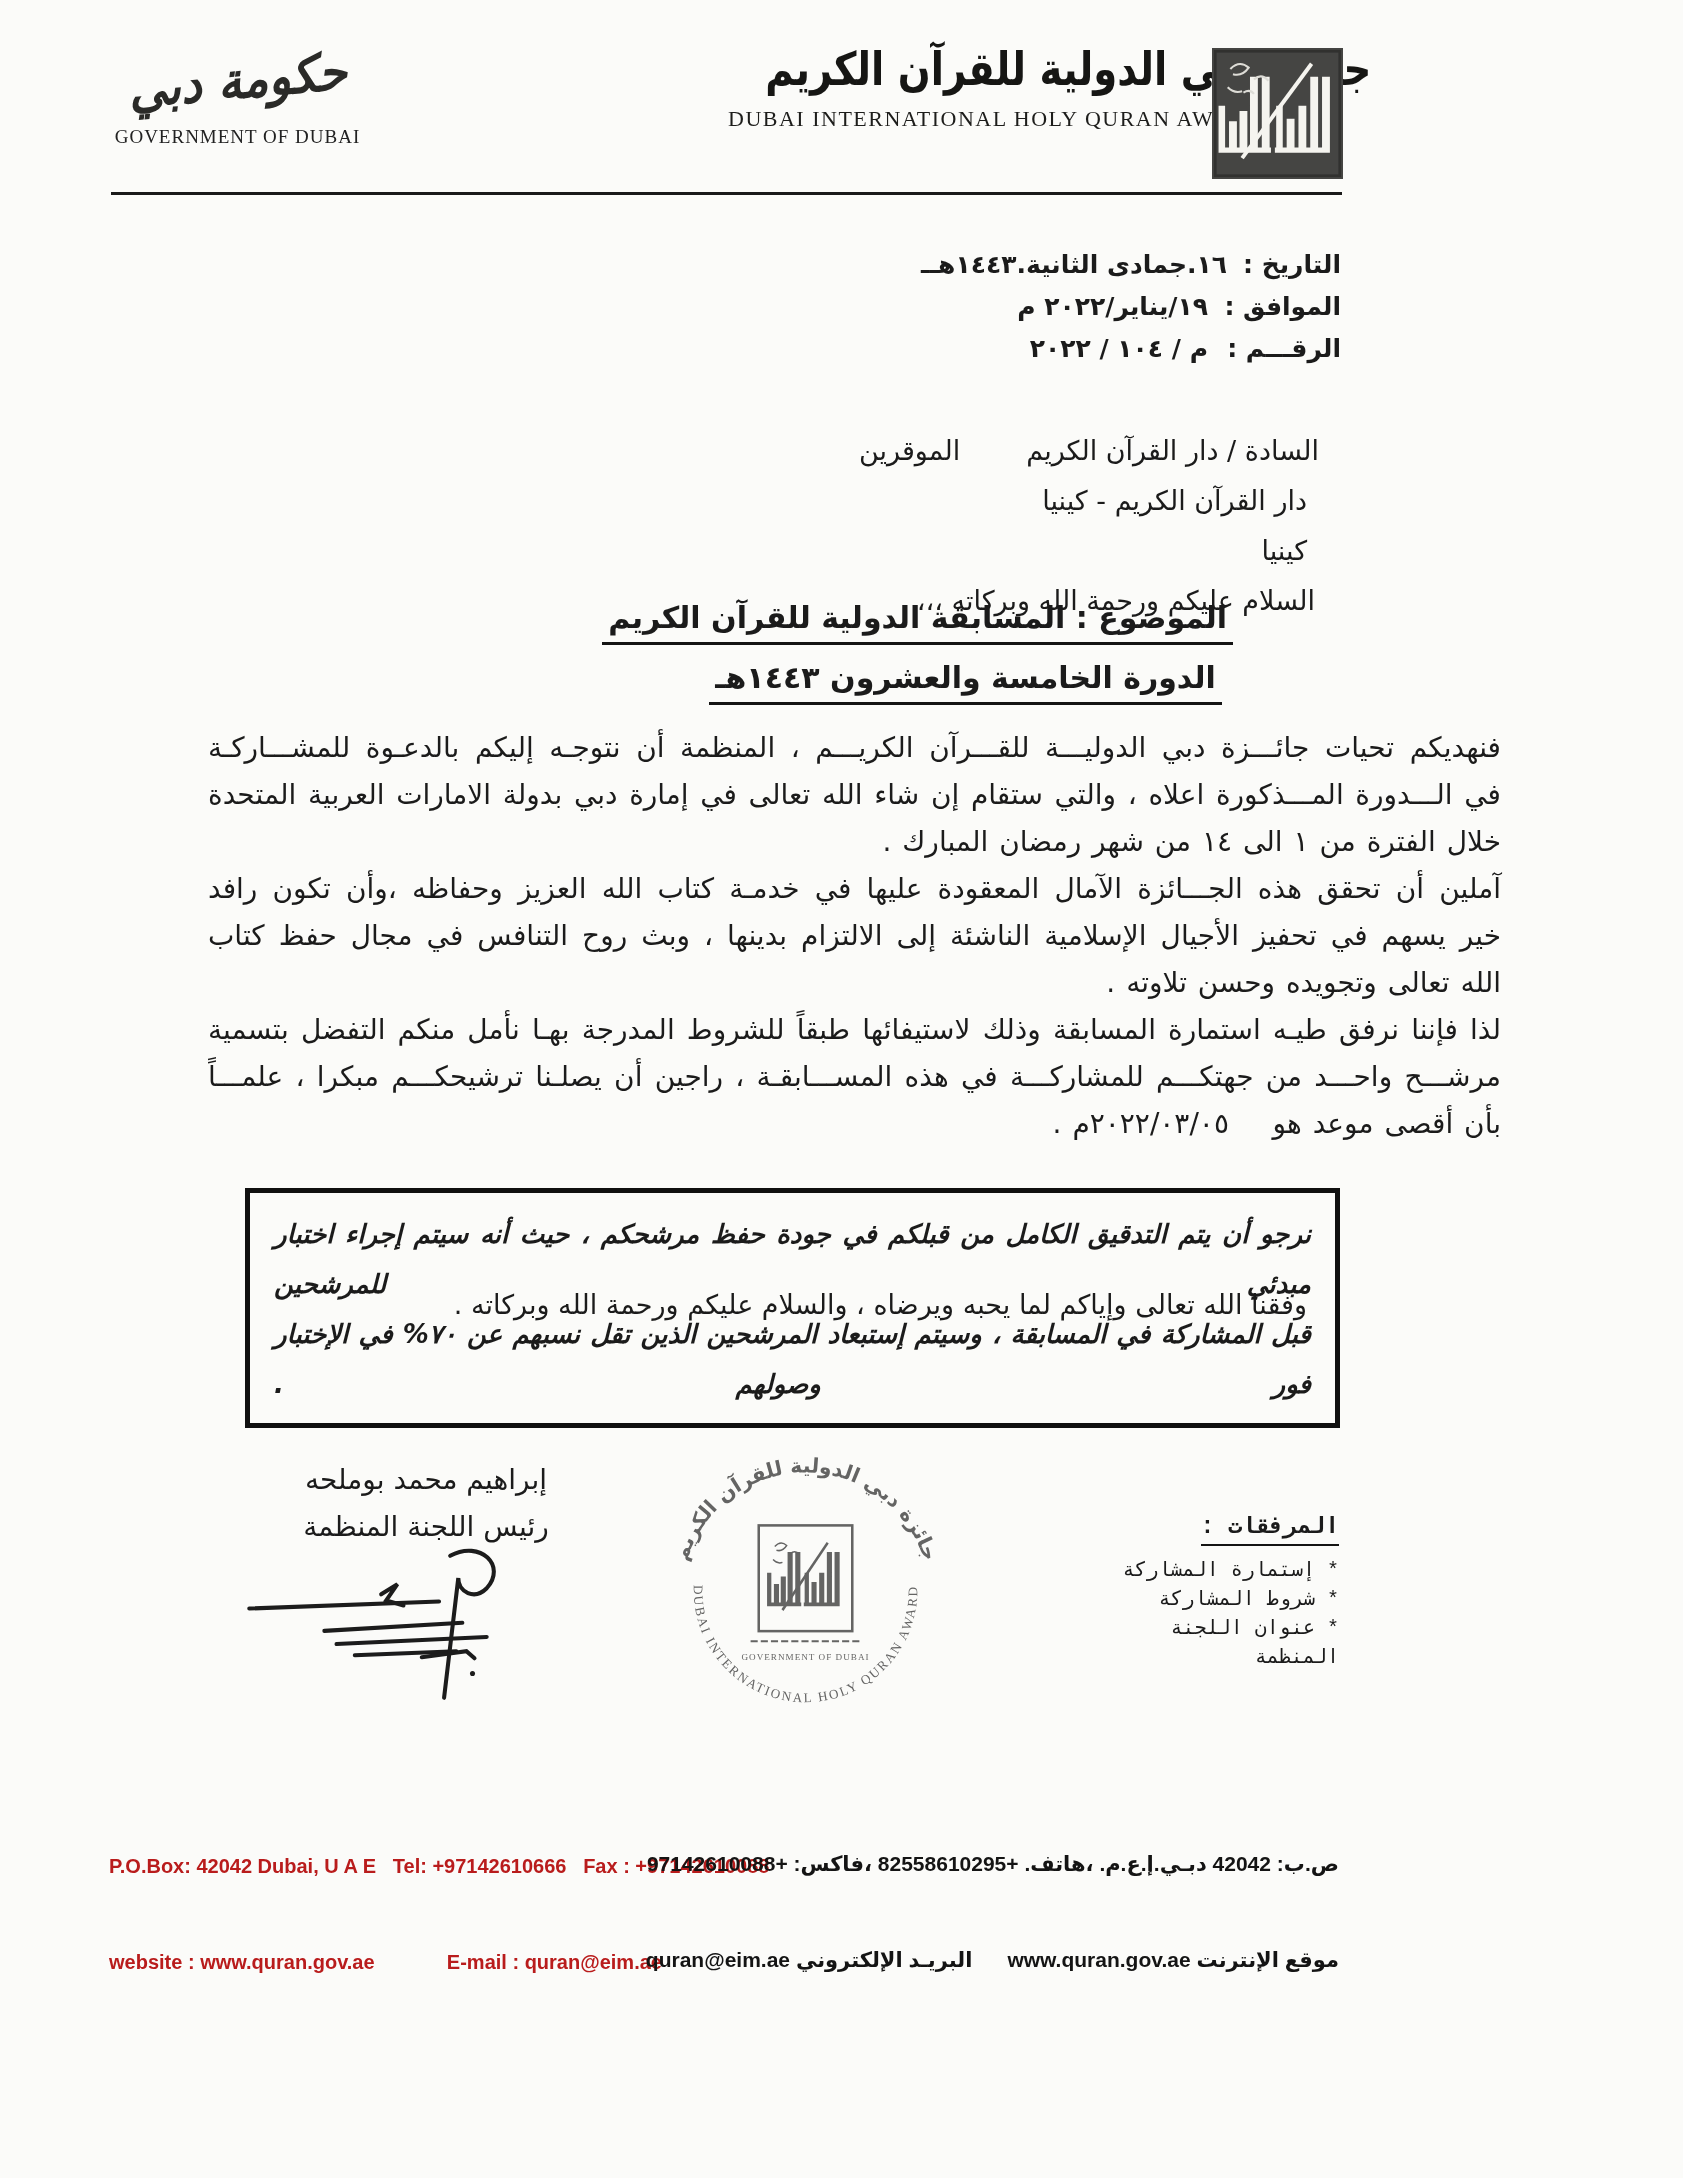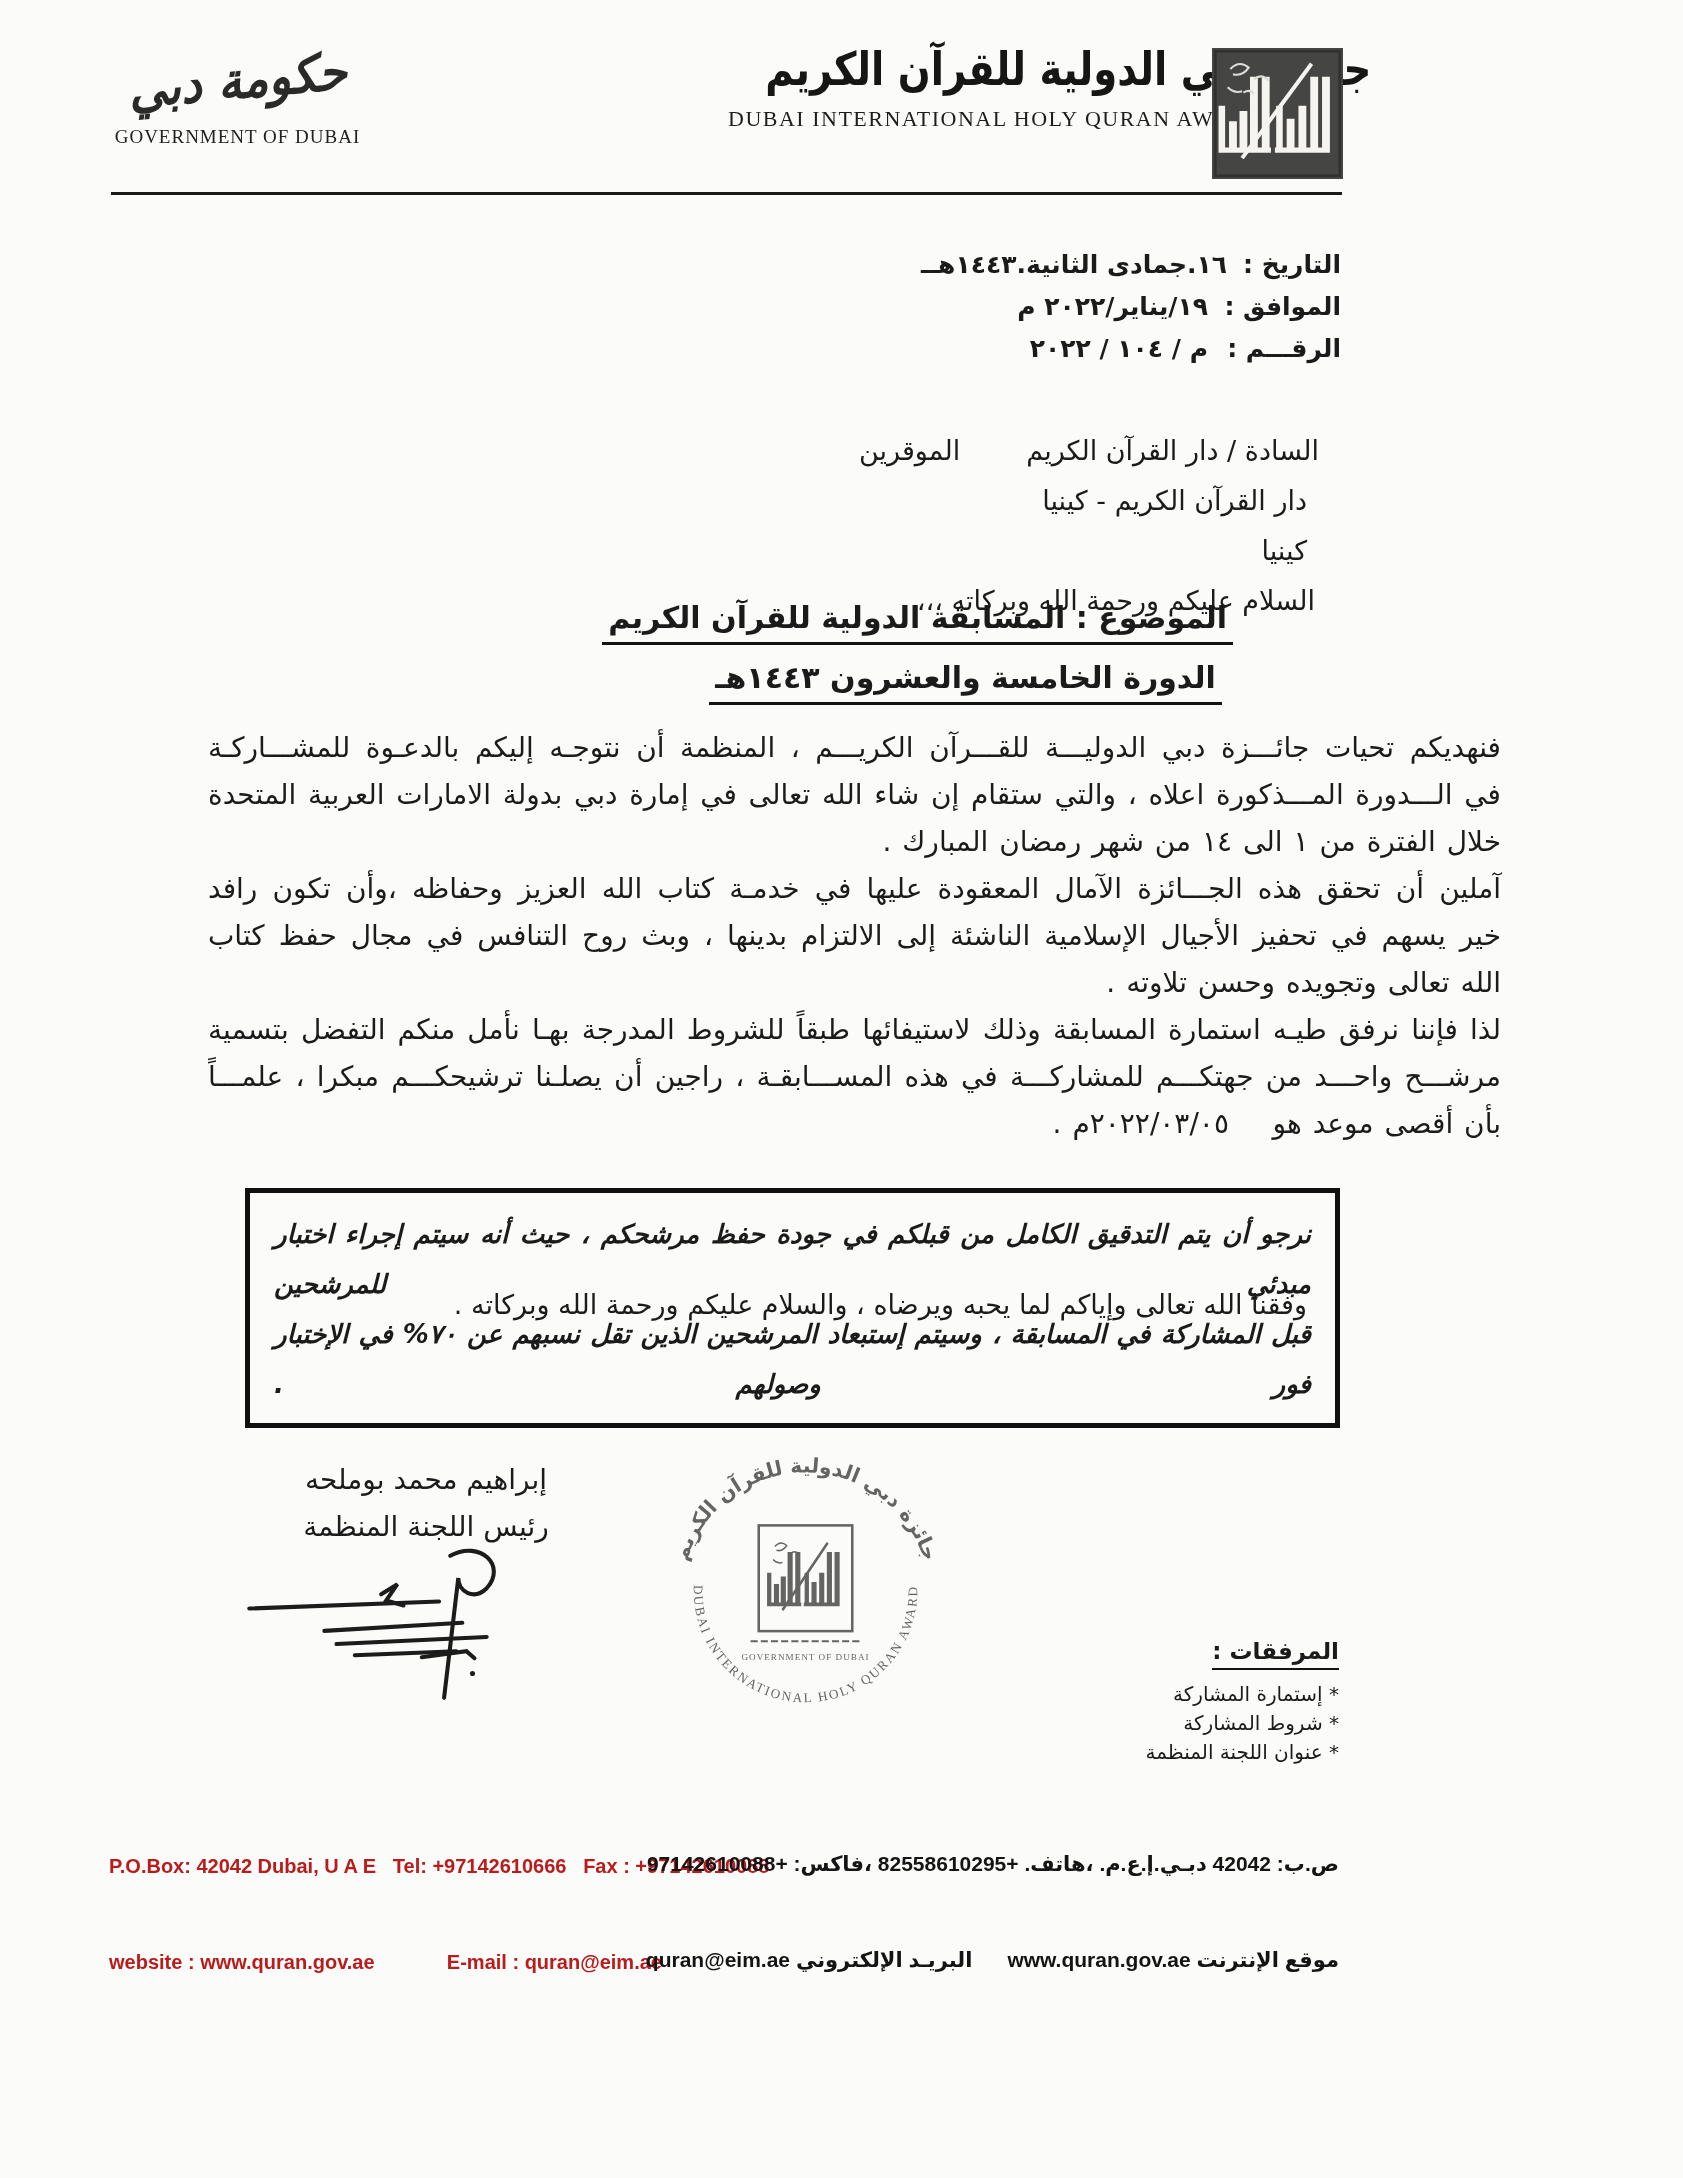--- a/index.html
+++ b/index.html
@@ -44,21 +44,21 @@
   .nline{text-align:justify;text-align-last:justify;}
   
   .closing{right:376px;top:1289px;font-size:27px;white-space:nowrap;}
   
   .sig{left:280px;top:1463px;width:292px;text-align:center;font-size:28px;}
   .sig-title{margin-top:14px;}
   .scribble{left:231px;top:1542px;width:345px;height:196px;}
   
   .stamp{left:653px;top:1440px;width:305px;height:305px;opacity:.85;}
   
-  .attach{right:344px;top:1638px;width:257px;text-align:right;}
+  .attach{right:344px;top:1512px;width:257px;text-align:right;font-family:Liberation Mono, monospace;}
   .attach-title{display:inline-block;font-size:23px;font-weight:bold;border-bottom:2px solid #141414;
                 padding-bottom:4px;}
   .attach-items{margin-top:10px;font-size:20px;line-height:29px;}
   
   .foot-en{left:109px;top:1786px;font-family:"Liberation Sans","DejaVu Sans",sans-serif;
            font-weight:bold;font-size:20px;line-height:32px;white-space:pre;color:#b91c1c;}
   .foot-ar{right:344px;top:1784px;text-align:right;font-family:"Liberation Sans","DejaVu Sans",sans-serif;
            font-weight:bold;font-size:21px;line-height:32px;white-space:pre;color:#141414;}
 </style>
 </head>

